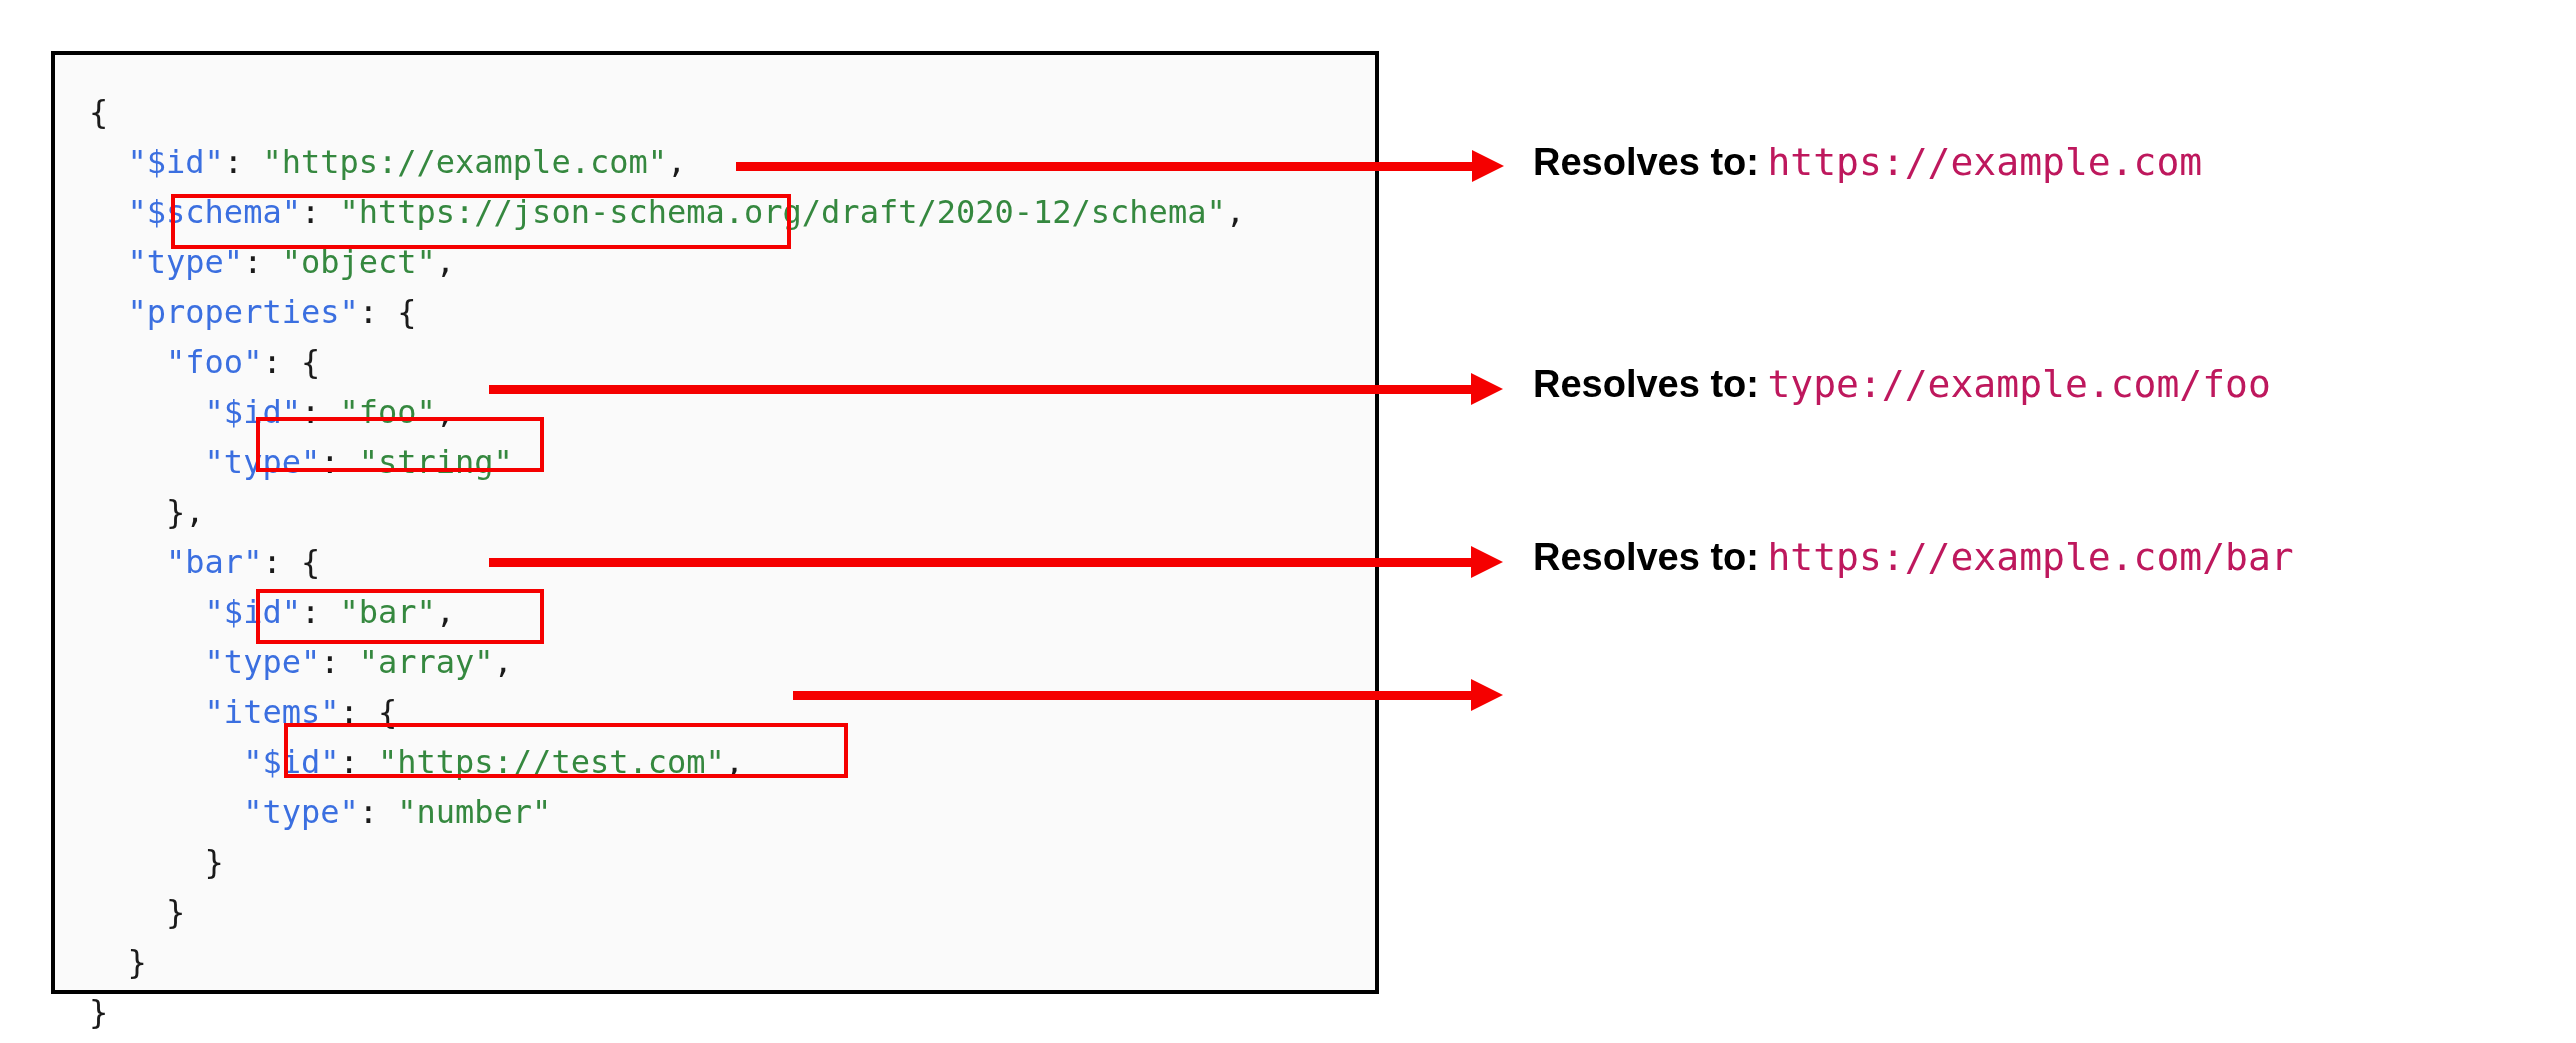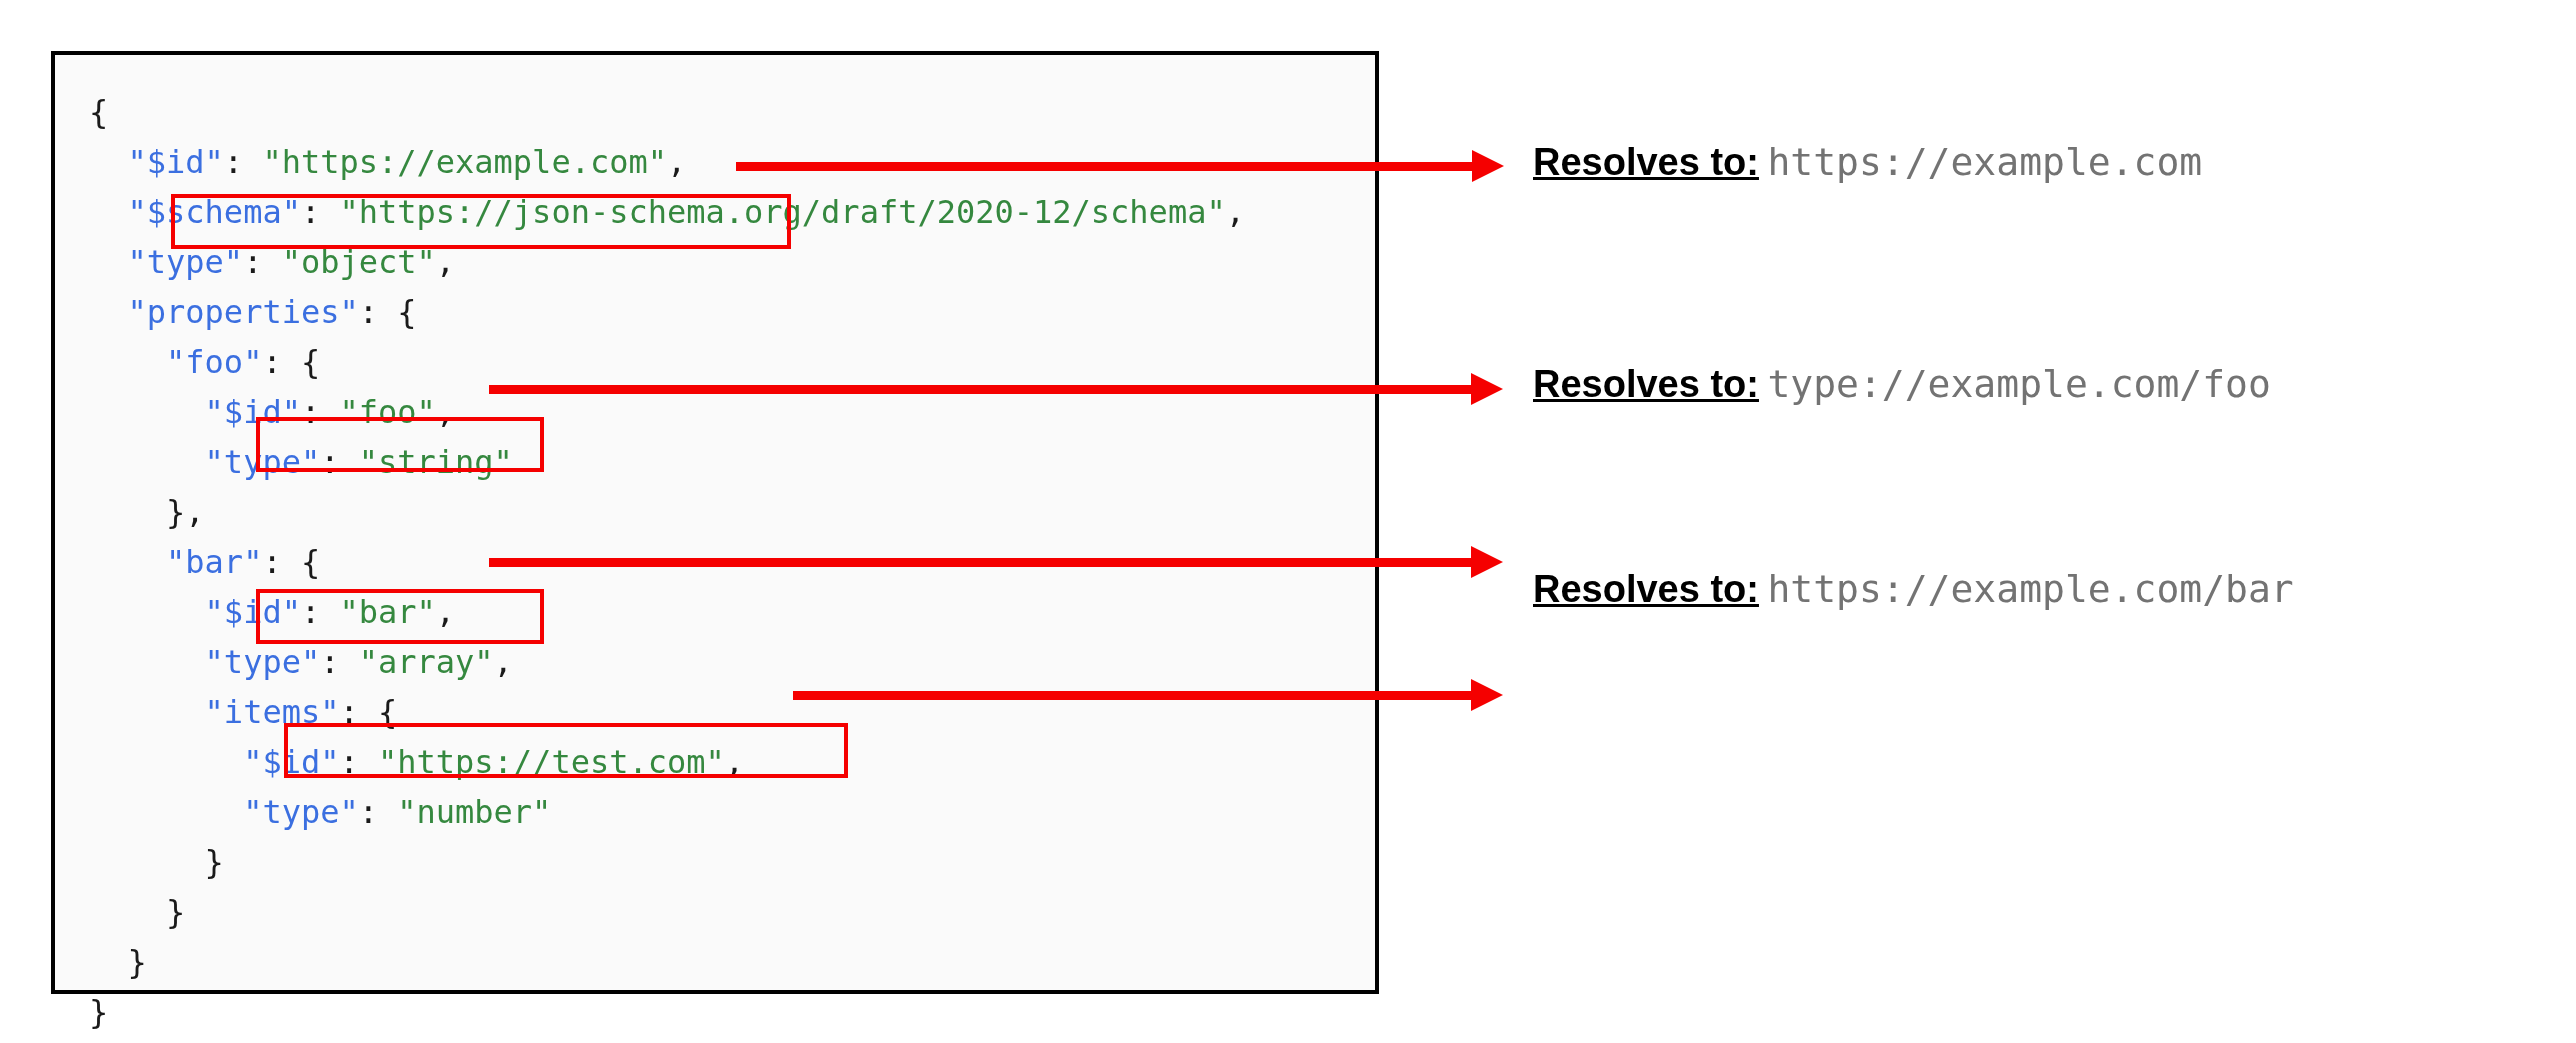--- a/index.html
+++ b/index.html
@@ -68,33 +68,32 @@
 
   
   .annotation {
     position:absolute;
     left:1533px;
     white-space:nowrap;
     line-height:1;
   }
   #ann-1 { top:143px;  }
   #ann-2 { top:365px;  }
-  #ann-3 { top:538px;margin-top:32px;  }
+  #ann-3 { top:538px;  }
   #ann-4 { top:672px; }
   .ann-label {
     font-family:"Liberation Sans", sans-serif;
     font-weight:bold;
     font-size:38px;
     color:#000000;
-    text-decoration:underline;
   }
   .ann-url {
     font-family:"DejaVu Sans Mono", "Liberation Mono", monospace;
     font-size:38px;
-    color:#737373;
+    color:#be185d;
     margin-left:8.5px;
   }
 </style>
 </head>
 <body>
 
 <div id="root">
 
   <div id="code-panel">
     <pre id="code-block"><span class="ln"><span class="p"></span><span class="p">{</span></span><span class="ln"><span class="p">  </span><span class="k">"$id"</span><span class="p">: </span><span class="s">"https://example.com"</span><span class="p">,</span></span><span class="ln"><span class="p">  </span><span class="k">"$schema"</span><span class="p">: </span><span class="s">"https://json-schema.org/draft/2020-12/schema"</span><span class="p">,</span></span><span class="ln"><span class="p">  </span><span class="k">"type"</span><span class="p">: </span><span class="s">"object"</span><span class="p">,</span></span><span class="ln"><span class="p">  </span><span class="k">"properties"</span><span class="p">: {</span></span><span class="ln"><span class="p">    </span><span class="k">"foo"</span><span class="p">: {</span></span><span class="ln"><span class="p">      </span><span class="k">"$id"</span><span class="p">: </span><span class="s">"foo"</span><span class="p">,</span></span><span class="ln"><span class="p">      </span><span class="k">"type"</span><span class="p">: </span><span class="s">"string"</span></span><span class="ln"><span class="p">    </span><span class="p">},</span></span><span class="ln"><span class="p">    </span><span class="k">"bar"</span><span class="p">: {</span></span><span class="ln"><span class="p">      </span><span class="k">"$id"</span><span class="p">: </span><span class="s">"bar"</span><span class="p">,</span></span><span class="ln"><span class="p">      </span><span class="k">"type"</span><span class="p">: </span><span class="s">"array"</span><span class="p">,</span></span><span class="ln"><span class="p">      </span><span class="k">"items"</span><span class="p">: {</span></span><span class="ln"><span class="p">        </span><span class="k">"$id"</span><span class="p">: </span><span class="s">"https://test.com"</span><span class="p">,</span></span><span class="ln"><span class="p">        </span><span class="k">"type"</span><span class="p">: </span><span class="s">"number"</span></span><span class="ln"><span class="p">      </span><span class="p">}</span></span><span class="ln"><span class="p">    </span><span class="p">}</span></span><span class="ln"><span class="p">  </span><span class="p">}</span></span><span class="ln"><span class="p"></span><span class="p">}</span></span></pre>

